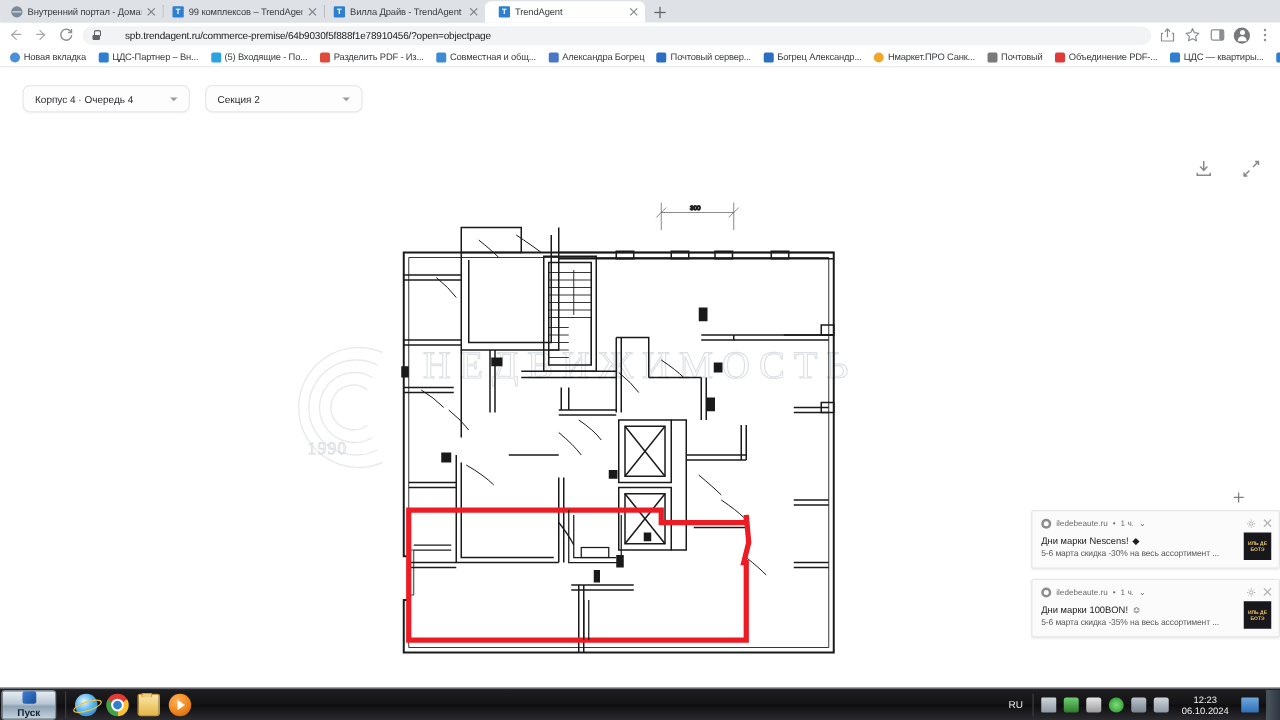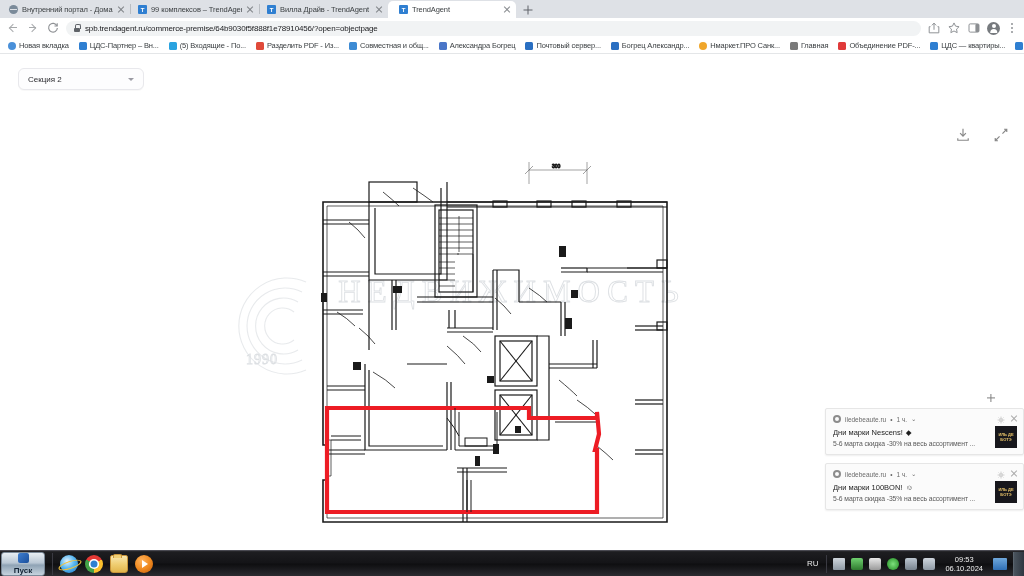--- a/index.html
+++ b/index.html
@@ -95,21 +95,21 @@
   .reload svg { display:block; }
 
   .omnibox {
     flex: 1 1 auto;
     height: 15px;
     background: #f1f3f4;
     border-radius: 8px;
     display: flex;
     align-items: center;
     padding: 0 8px;
-    gap: 5px;
+    gap: 20px;
     font-size: 8px;
     color: #202124;
     overflow: hidden;
   }
   .lock { width:6px; height:8px; position:relative; flex:0 0 6px; }
   .lock::before {
     content:""; position:absolute; bottom:0; left:0; width:6px; height:4.5px;
     background:#5f6368; border-radius:1px;
   }
   .lock::after {
@@ -493,40 +493,44 @@
     <div class="bm">
       <span class="bm-ico" style="background:#2a6fc2"></span>
       <span>Богрец Александр...</span>
     </div>
     <div class="bm">
       <span class="bm-ico" style="background:#f0a62a;border-radius:50%"></span>
       <span>Нмаркет.ПРО Санк...</span>
     </div>
     <div class="bm">
       <span class="bm-ico" style="background:#7a7a7a"></span>
-      <span>Главная</span>
+      <span>Почтовый</span>
     </div>
     <div class="bm">
       <span class="bm-ico" style="background:#e03a3a"></span>
       <span>Объединение PDF-...</span>
     </div>
     <div class="bm">
       <span class="bm-ico" style="background:#2f7fd1"></span>
       <span>ЦДС — квартиры...</span>
     </div>
     <div class="bm">
       <span class="bm-ico" style="background:#2f7fd1"></span>
 
     </div>
 
   </div>
 
   <div class="page">
 
     <div class="filters">
+      <div class="select w1">
+        <span>Корпус 4 · Очередь 4</span>
+        <span class="caret"></span>
+      </div>
       <div class="select w2">
         <span>Секция 2</span>
         <span class="caret"></span>
       </div>
     </div>
 
     <div class="page-tools">
       <span class="ptool">
         <svg viewBox="0 0 20 20" width="18" height="18">
           <path d="M10 3v8m-3.2-3L10 11.4 13.2 8" fill="none" stroke="#4a4a4a" stroke-width="1.3"></path>
@@ -810,19 +814,19 @@
   <div class="tray">
     <span class="tray-lang">RU</span>
     <span class="tray-sep"></span>
     <span class="tray-ico" style="background:linear-gradient(#cfd6dd,#8e99a4);border-radius:1px"></span>
     <span class="tray-ico" style="background:linear-gradient(#6fd06f,#2f7a2f);border-radius:2px"></span>
     <span class="tray-ico" style="background:linear-gradient(#e8e8e8,#9a9a9a);border-radius:2px"></span>
     <span class="tray-ico" style="background:radial-gradient(#7ee07e,#1f8a1f);border-radius:50%"></span>
     <span class="tray-ico" style="background:linear-gradient(#bcc6d0,#78838e);border-radius:2px"></span>
     <span class="tray-ico" style="background:linear-gradient(#cfd6dd,#8e99a4);border-radius:2px"></span>
     <div class="tray-clock">
-      <div>09:53</div>
+      <div>12:23</div>
       <div>06.10.2024</div>
     </div>
     <span class="ql-ico" style="width:14px;height:12px;background:linear-gradient(#6fa8dc,#2f6fb5);border-radius:1px"></span>
   </div>
   <div class="show-desktop"></div>
 </div>
 
 </body></html>

